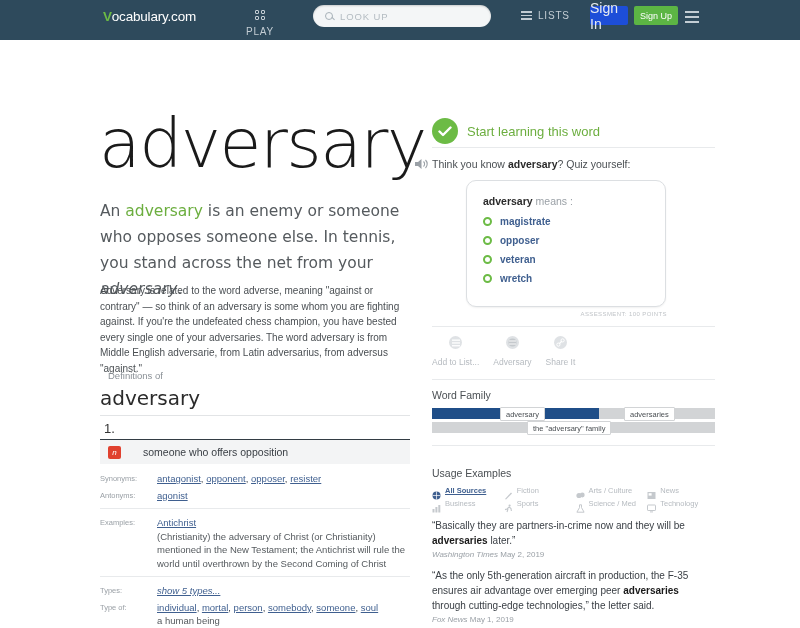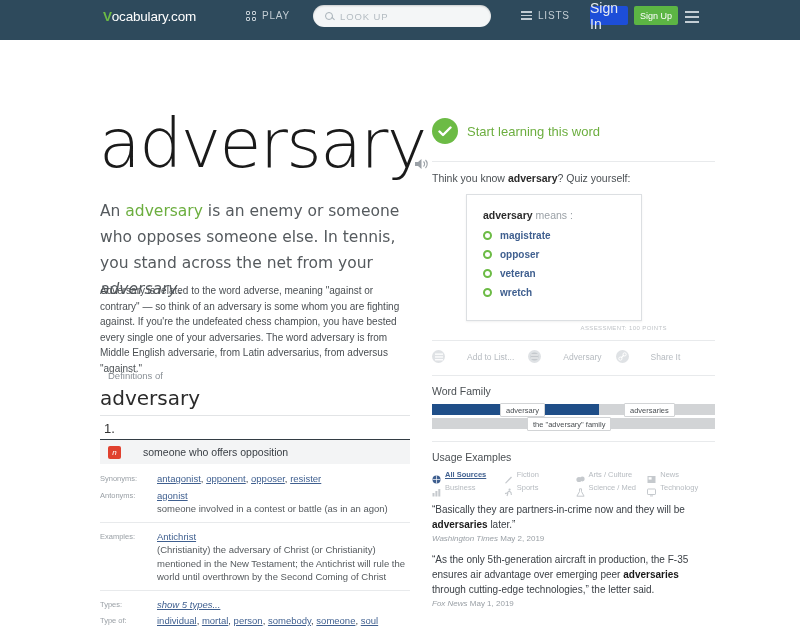--- a/index.html
+++ b/index.html
@@ -19,21 +19,21 @@
   }
   .logo {
     position: absolute; left: 103px; top: 9px;
     font-size: 13.5px; color: #ffffff;
     letter-spacing: -0.2px;
   }
   .logo .check { color: #6cbb45; font-weight: bold; }
   .nav-play {
     position: absolute; left: 246px; top: 10px;
     display: flex; align-items: center; gap: 6px;
-    color: #c3cdd4; font-size: 10px; letter-spacing: 0.8px;
+    color: #c3cdd4; font-size: 10px; letter-spacing: 0.8px; flex-direction: column;
   }
   .grid-icon { display: inline-grid; grid-template-columns: 4px 4px; grid-gap: 2px; }
   .grid-icon i { display: block; width: 4px; height: 4px; border: 1px solid #c3cdd4; border-radius: 1px; }
   .searchbox {
     position: absolute; left: 313px; top: 5px;
     width: 178px; height: 22px;
     background: #f4f6f7; border-radius: 11px;
     display: flex; align-items: center;
     padding-left: 12px; gap: 6px;
     box-shadow: inset 0 1px 2px rgba(0,0,0,0.18);
@@ -151,67 +151,67 @@
 
   
   .start-learn { display: flex; align-items: center; gap: 9px; }
   .check-circle {
     width: 26px; height: 26px; border-radius: 50%;
     background: #6cbb45; display: flex; align-items: center; justify-content: center;
   }
   .check-circle svg { display: block; }
   .start-learn-label { font-size: 13px; color: #6cae3f; }
   .quiz-prompt {
-    margin-top: 17px; font-size: 10.5px; color: #4a4f53;
+    margin-top: 3px; font-size: 10.5px; color: #4a4f53;
     padding-top: 10px; border-top: 1px solid #e8eaec;
   }
   .quiz-prompt b { color: #2b2b2b; }
   .quiz-card {
-    margin-top: 10px; margin-left: 34px; width: 176px; height: 127px;
-    background: #ffffff; border: 1px solid #dcdfe2; border-radius: 0;
+    margin-top: 10px; margin-left: 34px; width: 200px; height: 127px;
+    background: #ffffff; border: 1px solid #dcdfe2; border-radius: 10px;
     box-shadow: 0 1px 2px rgba(0,0,0,0.06);
     padding: 14px 12px 0 16px;
   }
   .quiz-q { font-size: 10.5px; color: #9aa0a6; margin-bottom: 9px; }
   .quiz-q b { color: #2b2b2b; }
   .quiz-opt { display: flex; align-items: center; gap: 8px; margin-bottom: 8px; }
   .radio {
     width: 9px; height: 9px; border: 2px solid #6cbb45; border-radius: 50%;
     flex: none;
   }
   .quiz-opt-label { font-size: 10px; color: #3f5f8f; font-weight: bold; }
   .assessment {
     text-align: right; font-size: 6px; color: #c0c4c8;
     letter-spacing: 0.4px; margin-top: 4px; padding-right: 48px;
   }
 
   .actions {
     margin-top: 9px; padding-top: 9px; border-top: 1px solid #e8eaec;
     display: flex; align-items: center; gap: 7px;
   }
-  .action-item { display: flex; align-items: center; gap: 22px; margin-right: 7px; }
+  .action-item { display: flex; align-items: center; gap: 8px; margin-right: 7px; flex-direction: column; }
   .action-circle {
     width: 13px; height: 13px; border-radius: 50%;
     background: #dfe2e5; display: flex; align-items: center; justify-content: center;
   }
   .action-label { font-size: 8.5px; color: #b6bbc0; }
 
   .section-title { font-size: 10.5px; color: #4a4f53; margin-bottom: 7px; }
   .wf-block { margin-top: 12px; padding-top: 9px; border-top: 1px solid #e8eaec; }
   .wf-bar { position: relative; height: 11px; background: #d2d4d6; margin-bottom: 3px; }
   .wf-fill { position: absolute; left: 0; top: 0; height: 11px; background: #1f4e88; }
   .wf-chip {
     position: absolute; top: -1px;
     background: #ffffff; border: 1px solid #d2d4d6;
     font-size: 7.5px; color: #4a4f53;
     padding: 1.5px 5px; border-radius: 1px;
   }
   .wf-bar2 { position: relative; height: 11px; background: #d2d4d6; }
 
-  .usage-block { margin-top: 12px; padding-top: 9px; border-top: 1px solid #e8eaec; }
+  .usage-block { margin-top: 12px; padding-top: 21px; border-top: 1px solid #e8eaec; }
   .src-grid {
     display: grid; grid-template-columns: repeat(4, 1fr);
     gap: 4px 4px; margin-bottom: 10px;
   }
   .src-item { display: flex; align-items: flex-end; gap: 4px; }
   .src-icon { width: 9px; height: 9px; flex: none; }
   .src-label { font-size: 7.5px; color: #b6bbc0; }
   .src-item.active .src-label { color: #3f5f8f; font-weight: bold; text-decoration: underline; }
 
   .ex-quote { font-size: 10px; line-height: 15px; color: #3b4046; margin-bottom: 2px; }
@@ -288,21 +288,21 @@
     <span class="def-text">someone who offers opposition</span>
   </div>
 
   <div class="attr-block" id="attr-block" style="top:432px">
       <div class="attr-row">
         <div class="attr-label">Synonyms:</div>
         <div class="attr-val"><a href="#" class="">antagonist</a>, <a href="#" class="">opponent</a>, <a href="#" class="">opposer</a>, <a href="#" class="">resister</a></div>
       </div>
       <div class="attr-row">
         <div class="attr-label">Antonyms:</div>
-        <div class="attr-val"><a href="#" class="">agonist</a><span class="sub">someone involved in a contest or battle (as in an agon)</span></div>
+        <div class="attr-val"><a href="#" class="">agonist</a></div>
       </div>
       <div class="attr-sep"></div>
       <div class="attr-row">
         <div class="attr-label">Examples:</div>
         <div class="attr-val"><a href="#" class="">Antichrist</a><span class="sub">(Christianity) the adversary of Christ (or Christianity) mentioned in the New Testament; the Antichrist will rule the world until overthrown by the Second Coming of Christ</span></div>
       </div>
       <div class="attr-sep"></div>
       <div class="attr-row">
         <div class="attr-label">Types:</div>
         <div class="attr-val"><a href="#" class="ital">show 5 types...</a></div>

